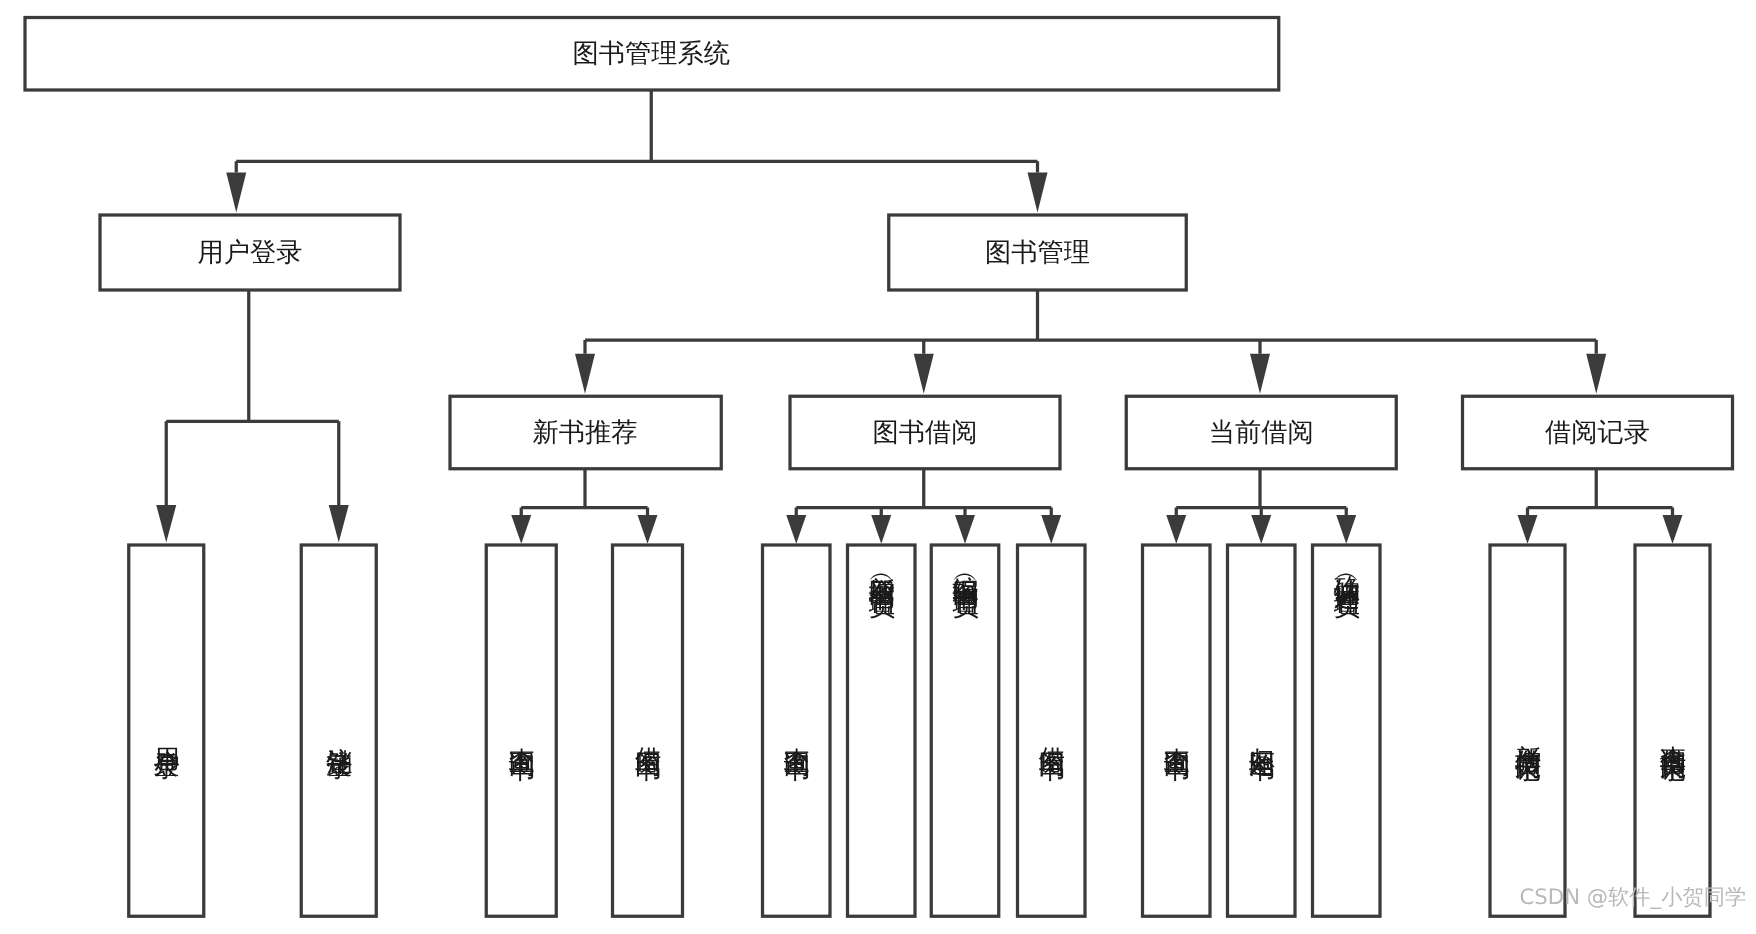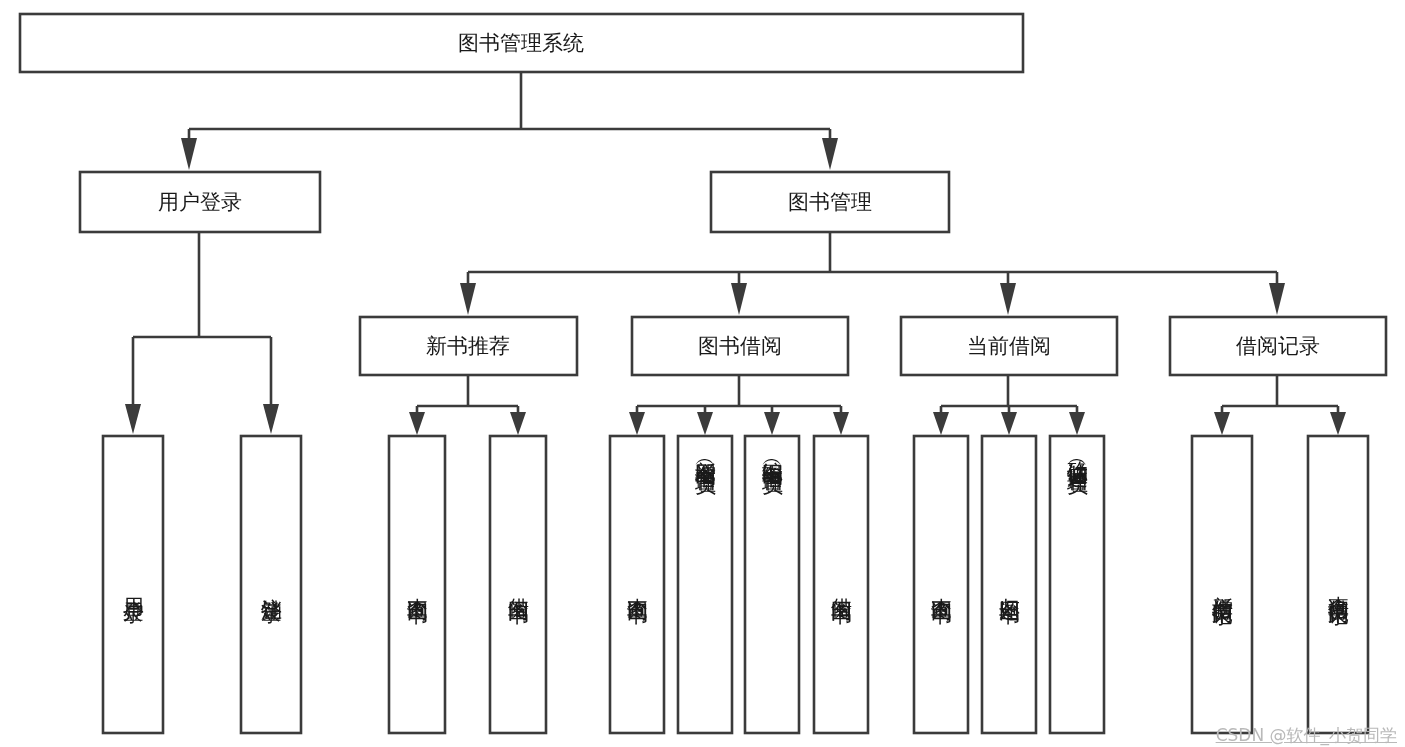--- a/index.html
+++ b/index.html
@@ -63,27 +63,26 @@
     line-height: 1.28;
     color: #1a1a1a;
     letter-spacing: 2px;
     white-space: nowrap;
     pointer-events: none;
     user-select: none;
   }
   .watermark {
     position: absolute;
     right: 8px;
-    bottom: 0;
+    bottom: 18px;
     font-family: "DejaVu Sans", "Liberation Sans", sans-serif;
     font-size: 17px;
     color: #b9b9b9;
     white-space: nowrap;
     user-select: none;
-    text-decoration: underline;
   }
 </style>
 </head>
 <body>
 
 <div id="diagram-root">
 
   <svg id="flow-svg" viewBox="0 0 1405 747">
 
     <g>

